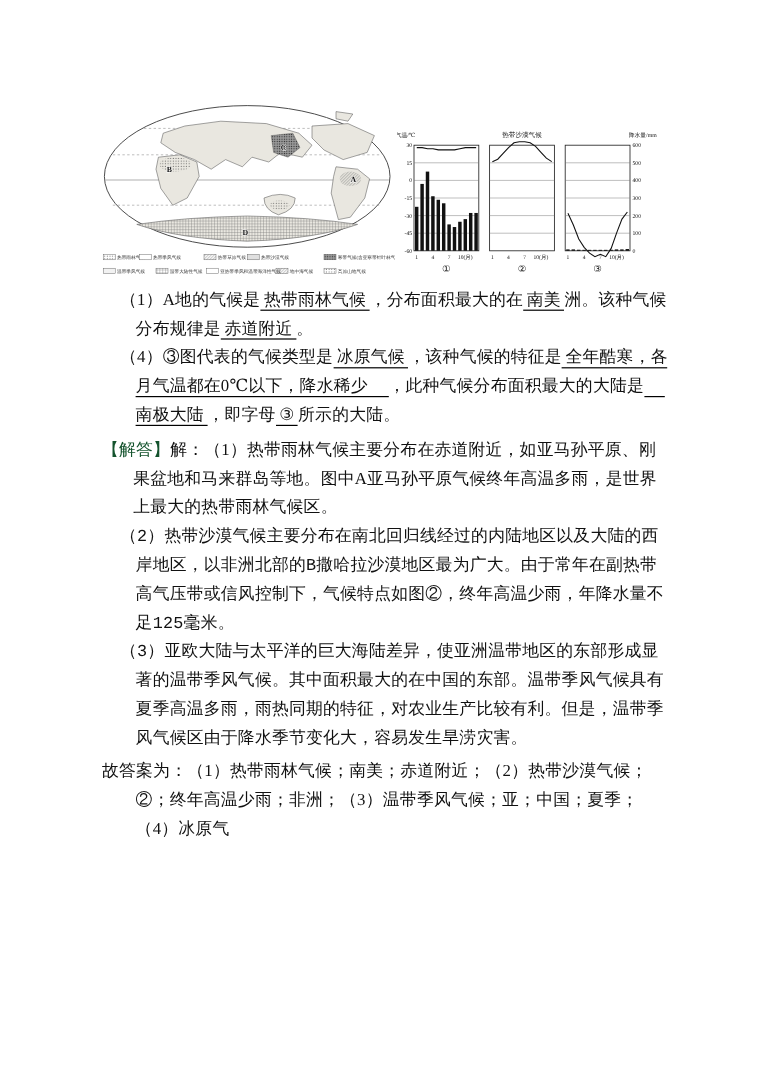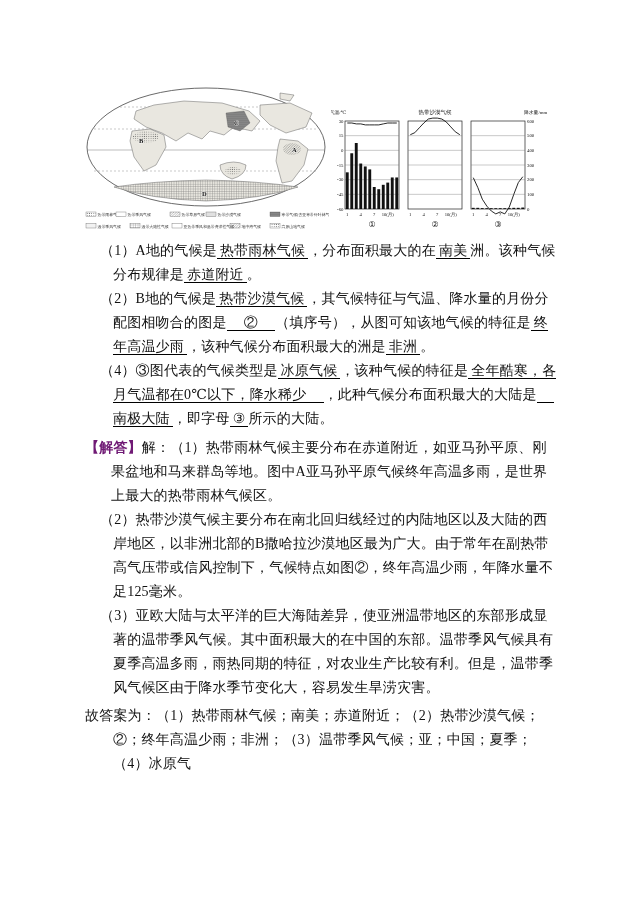--- a/index.html
+++ b/index.html
@@ -8,24 +8,24 @@
   
   #map-block{position:absolute;left:84px;top:87px;}
   #charts-block{position:absolute;left:331px;top:105px;display:flex;align-items:flex-start;gap:3px;}
   .chart{display:inline-block;}
   
   #content{position:absolute;left:0;top:239px;width:640px;box-sizing:border-box;
            padding:0 82px 0 100px;font-size:14px;line-height:24px;letter-spacing:0.2px;}
   p{margin:0;}
   .q-para{padding-left:13px;text-indent:-13px;}
   .sol-first{margin:5px 0 0 -15px;padding-left:26px;text-indent:-26px;}
-  .sol-item{padding-left:13px;text-indent:-13px;}
+  .sol-item{padding-left:13px;text-indent:-13px;font-family:Liberation Mono, monospace;}
   .final-para{margin:4px 0 0 -15px;padding-left:28px;text-indent:-28px;}
   .ans{border-bottom:1px solid #000;padding:0 3px;}
-  .sol-label{color:#701a75;font-weight:bold;}
+  .sol-label{color:#14532d;}
   svg text{font-family:"Liberation Serif","DejaVu Serif",serif;}
 </style>
 </head>
 <body>
 
 <div id="page">
 
   <div id="map-block">
     <svg id="mapsvg" width="245" height="148" viewBox="0 0 245 148">
       <defs>
@@ -186,21 +186,20 @@
           <text x="18.75" y="111" text-anchor="middle" font-size="4.6" fill="#111">4</text>
           <text x="32.25" y="111" text-anchor="middle" font-size="4.6" fill="#111">7</text>
           <text x="45.75" y="111" text-anchor="middle" font-size="4.6" fill="#111">10(月)</text>
           <text x="30" y="122" text-anchor="middle" font-size="8" fill="#111">③</text>
         </svg></div>
     </div>
 
   <div id="content">
     <div id="questions">
         <p class="q-para"><span>（1）A地的气候是</span><span class="ans">热带雨林气候</span><span>，分布面积最大的在</span><span class="ans">南美</span><span>洲。该种气候分布规律是</span><span class="ans">赤道附近</span><span>。</span></p>
-        <p class="q-para"><span>（2）B地的气候是</span><span class="ans">热带沙漠气候</span><span>，其气候特征与气温、降水量的月份分配图相吻合的图是</span><span class="ans">　②　</span><span>（填序号），从图可知该地气候的特征是</span><span class="ans">终年高温少雨</span><span>，该种气候分布面积最大的洲是</span><span class="ans">非洲</span><span>。</span></p>
         <p class="q-para"><span>（4）③图代表的气候类型是</span><span class="ans">冰原气候</span><span>，该种气候的特征是</span><span class="ans">全年酷寒，各月气温都在0℃以下，降水稀少　</span><span>，此种气候分布面积最大的大陆是</span><span class="ans">　南极大陆</span><span>，即字母</span><span class="ans">③</span><span>所示的大陆。</span></p>
       </div>
 
     <p class="sol-first">
       <span class="sol-label">【解答】</span><span>解：</span><span>（1）热带雨林气候主要分布在赤道附近，如亚马孙平原、刚果盆地和马来群岛等地。图中A亚马孙平原气候终年高温多雨，是世界上最大的热带雨林气候区。</span>
     </p>
     <p class="sol-item">（2）热带沙漠气候主要分布在南北回归线经过的内陆地区以及大陆的西岸地区，以非洲北部的B撒哈拉沙漠地区最为广大。由于常年在副热带高气压带或信风控制下，气候特点如图②，终年高温少雨，年降水量不足125毫米。</p>
     <p class="sol-item">（3）亚欧大陆与太平洋的巨大海陆差异，使亚洲温带地区的东部形成显著的温带季风气候。其中面积最大的在中国的东部。温带季风气候具有夏季高温多雨，雨热同期的特征，对农业生产比较有利。但是，温带季风气候区由于降水季节变化大，容易发生旱涝灾害。</p>
 
     <p class="final-para">故答案为：（1）热带雨林气候；南美；赤道附近；（2）热带沙漠气候；②；终年高温少雨；非洲；（3）温带季风气候；亚；中国；夏季；（4）冰原气</p>

